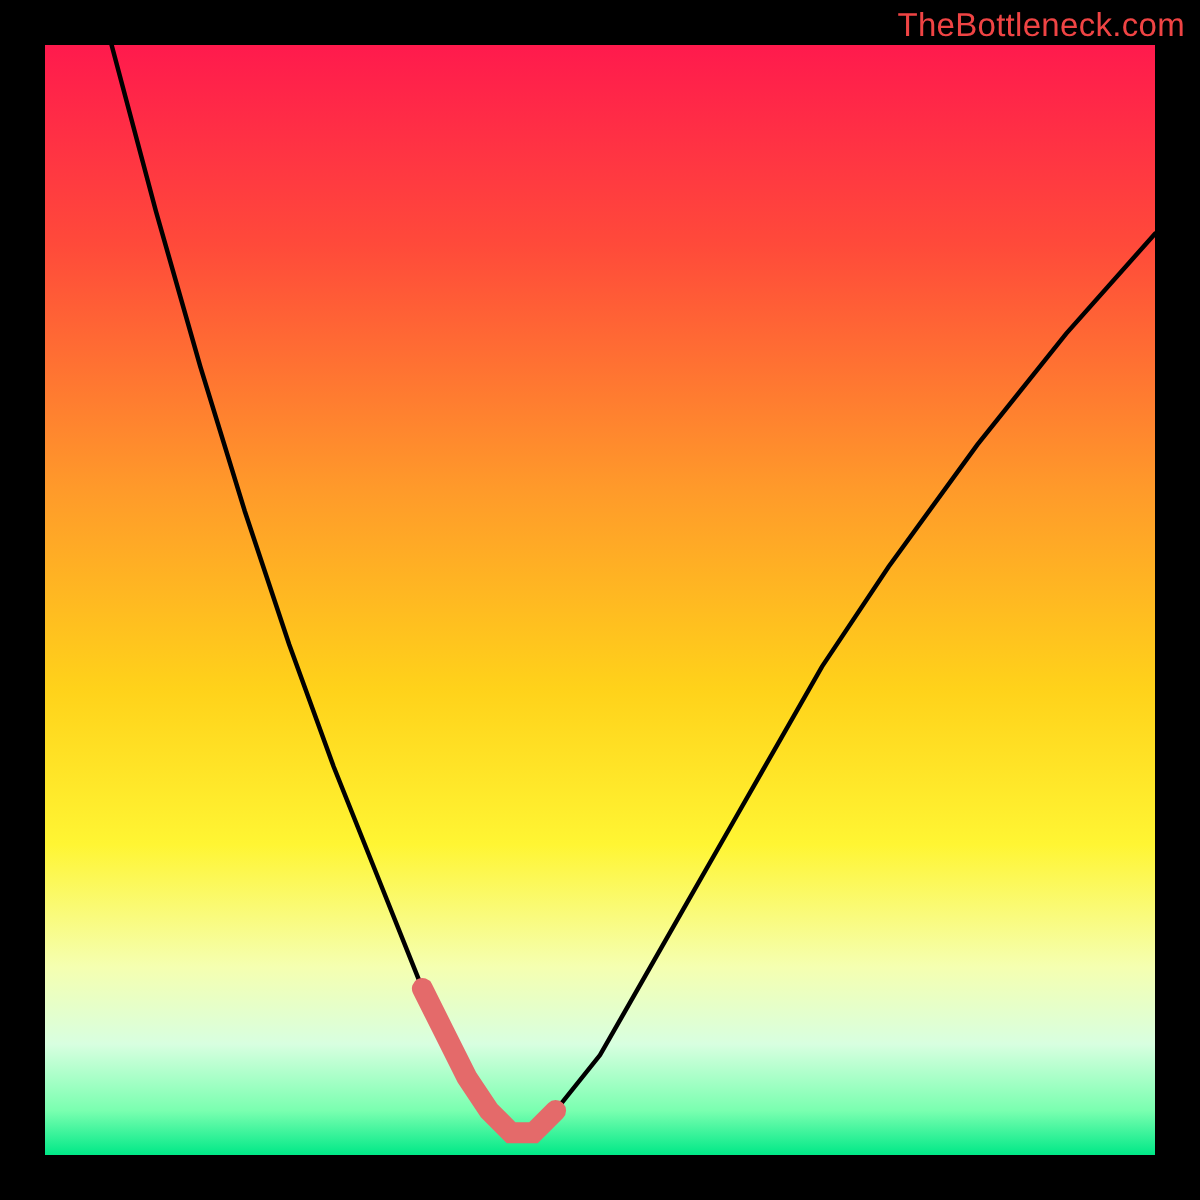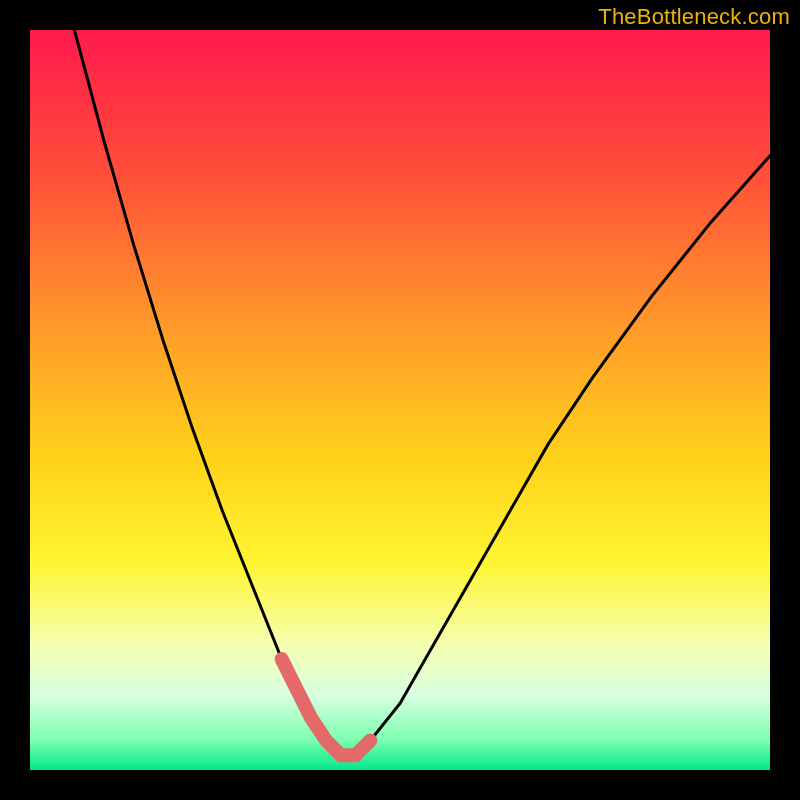--- a/index.html
+++ b/index.html
@@ -14,21 +14,21 @@
   .frame {
     position: absolute;
     left: 0; top: 0;
     width: 800px; height: 800px;
     background: #000;
   }
   .watermark {
     position: absolute;
     top: 4px;
     right: 10px;
-    color: #eab308;
+    color: #ef4444;
     font-size: 22px;
     font-weight: 500;
     letter-spacing: 0.2px;
     z-index: 50;
   }
   svg {
     position: absolute;
     left: 0; top: 0;
   }
 </style>

